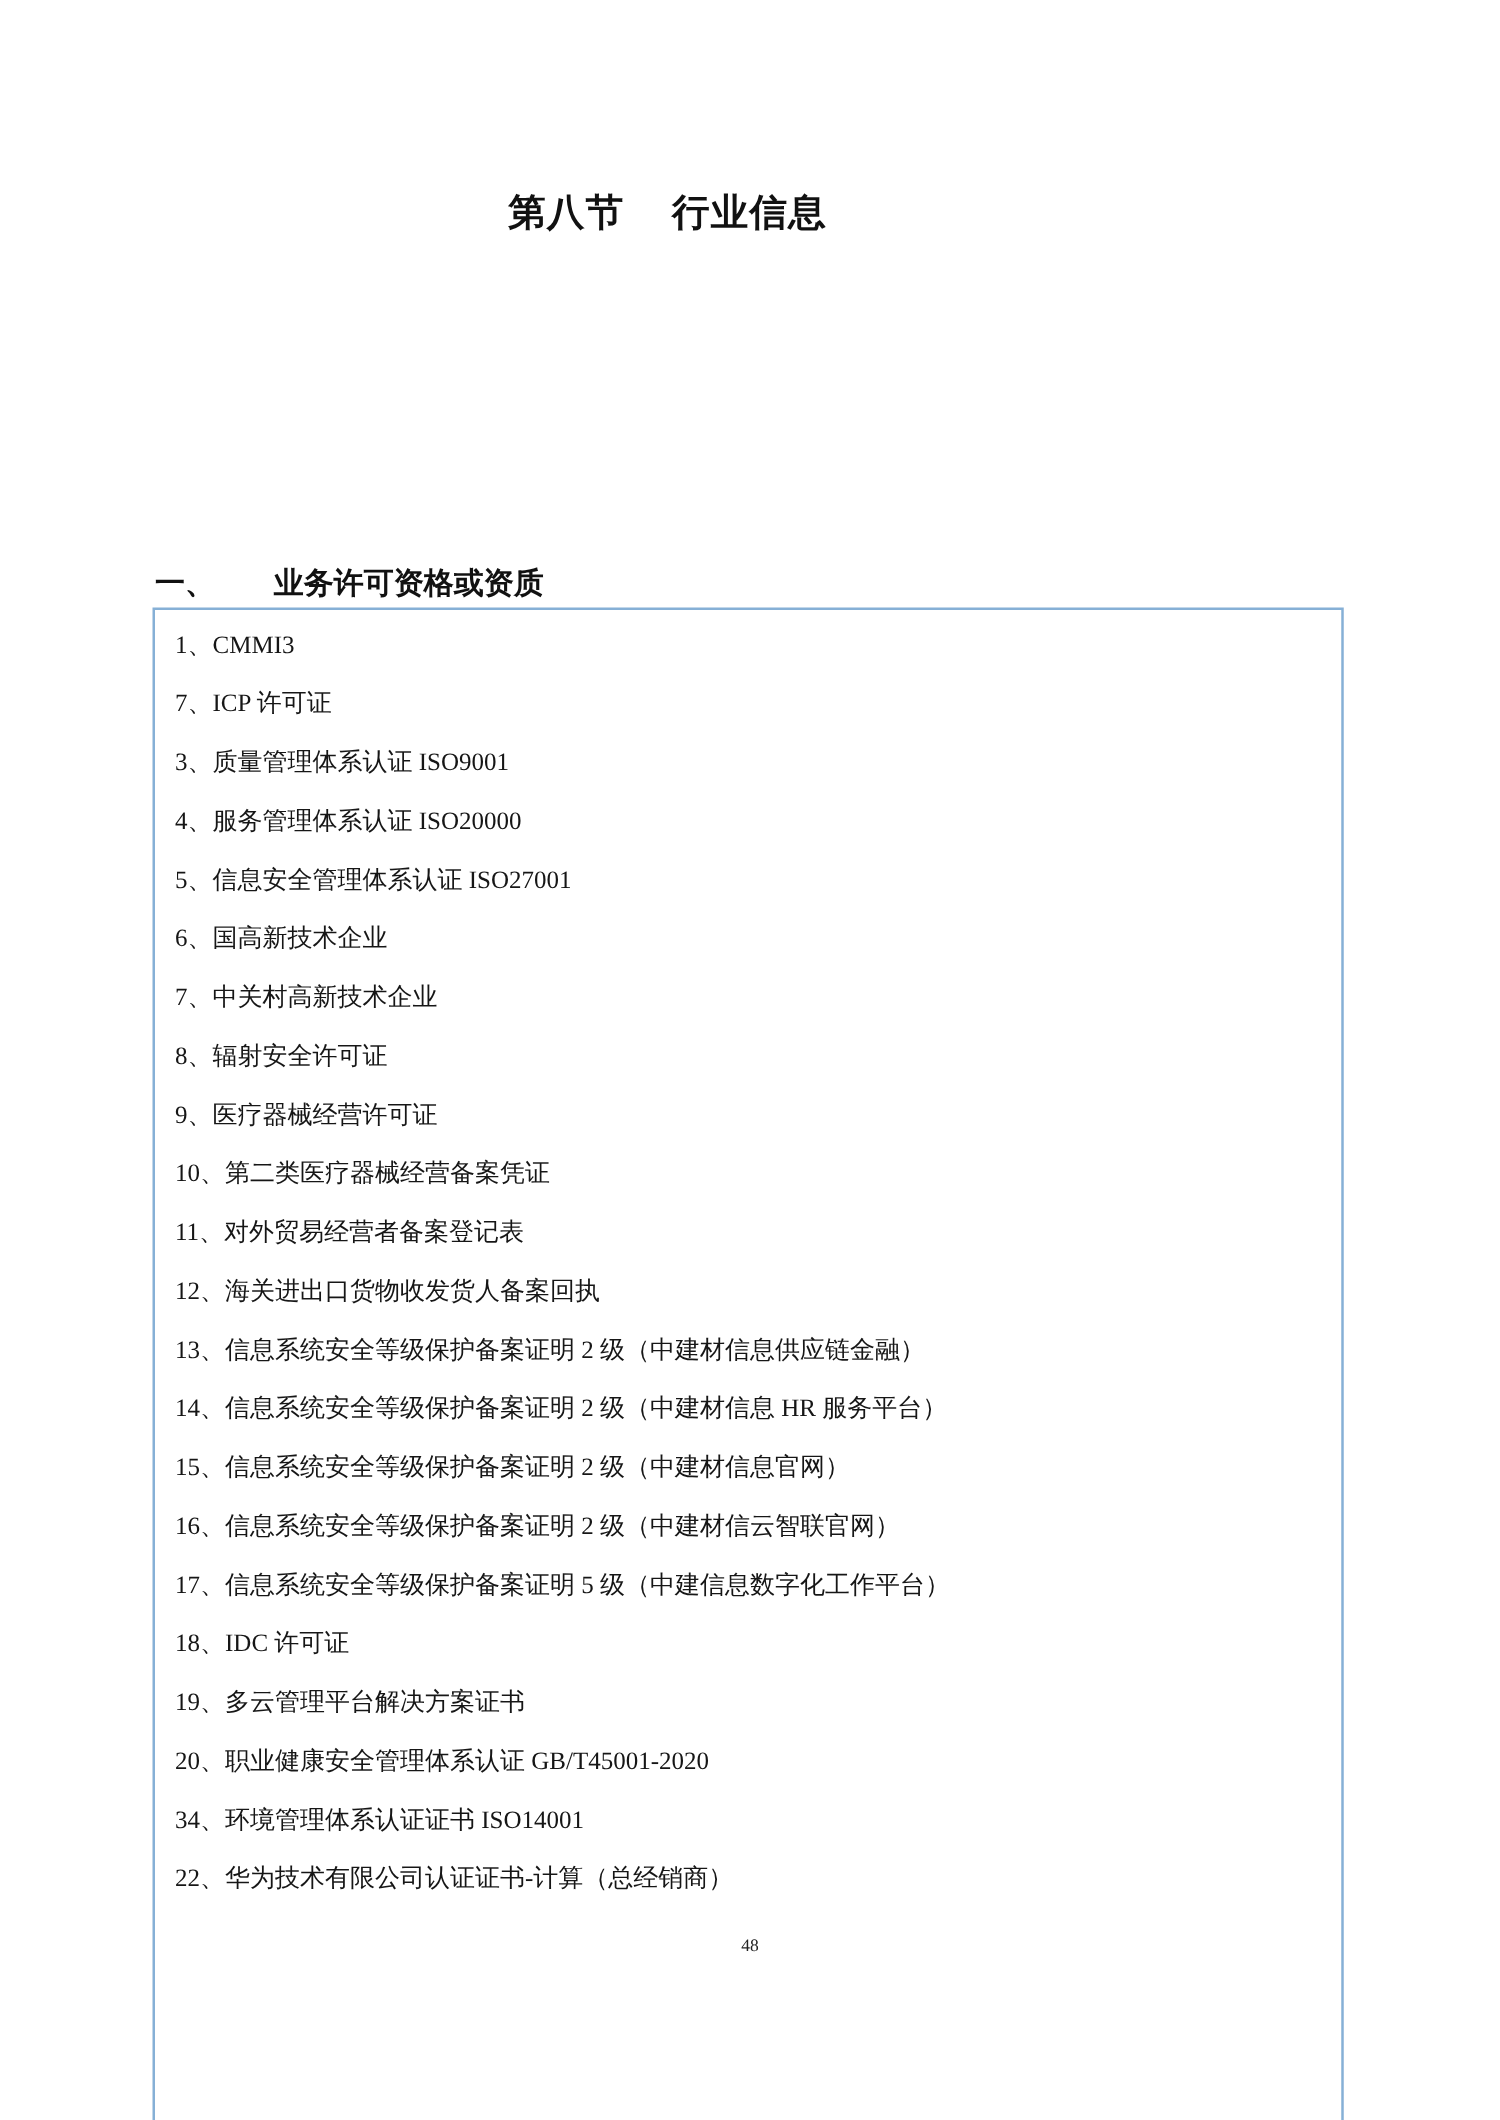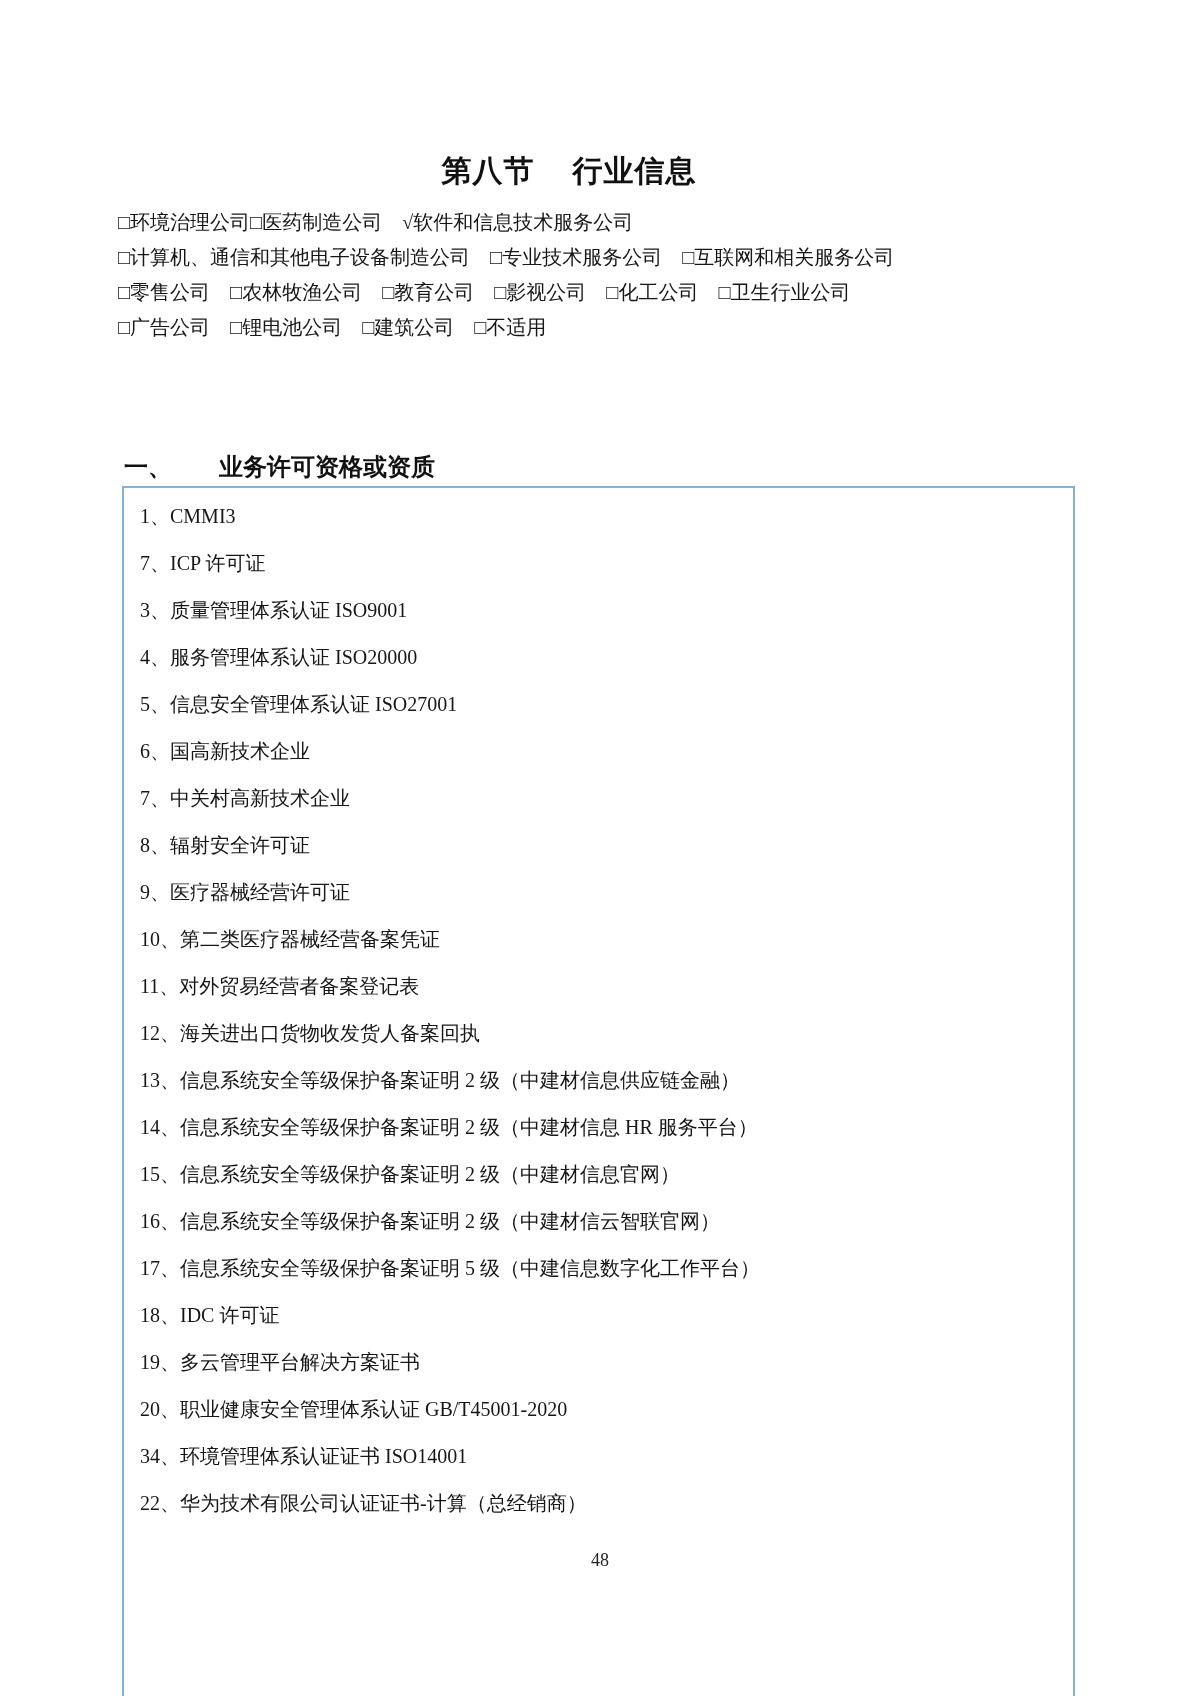--- a/index.html
+++ b/index.html
@@ -27,21 +27,20 @@
     width: 1068px;
     display: flex;
     justify-content: center;
     gap: 38px;
     font-family: "Liberation Sans", sans-serif;
     font-weight: bold;
     font-size: 30px;
     line-height: 36px;
     color: #111111;
     letter-spacing: 1px;
-    padding-left: 35px;
   }
   
   .industry-lines {
     position: absolute;
     left: 118px;
     top: 205px;
     width: 990px;
     font-size: 20px;
     line-height: 35px;
     color: #161616;
@@ -84,40 +83,34 @@
     color: #161616;
     white-space: nowrap;
   }
   
   .page-number {
     position: absolute;
     top: 1550px;
     left: 0;
     width: 1200px;
     text-align: center;
-    font-size: 18px;
+    font-size: 14px;
     color: #222222;
   }
 </style>
 </head>
 <body>
 
 <div class="page">
 
   <div class="chapter-heading">
     <span>第八节</span>
     <span>行业信息</span>
   </div>
 
-  <div class="industry-lines">
-    <div class="industry-line">□环境治理公司□医药制造公司　√软件和信息技术服务公司</div>
-    <div class="industry-line">□计算机、通信和其他电子设备制造公司　□专业技术服务公司　□互联网和相关服务公司</div>
-    <div class="industry-line">□零售公司　□农林牧渔公司　□教育公司　□影视公司　□化工公司　□卫生行业公司</div>
-    <div class="industry-line">□广告公司　□锂电池公司　□建筑公司　□不适用</div>
-  </div>
 
   <div class="subsection-heading">
     <span class="subsection-number">一、</span><span>业务许可资格或资质</span>
   </div>
 
   <div class="license-box">
     <div class="license-item">1、CMMI3</div>
     <div class="license-item">7、ICP 许可证</div>
     <div class="license-item">3、质量管理体系认证 ISO9001</div>
     <div class="license-item">4、服务管理体系认证 ISO20000</div>

